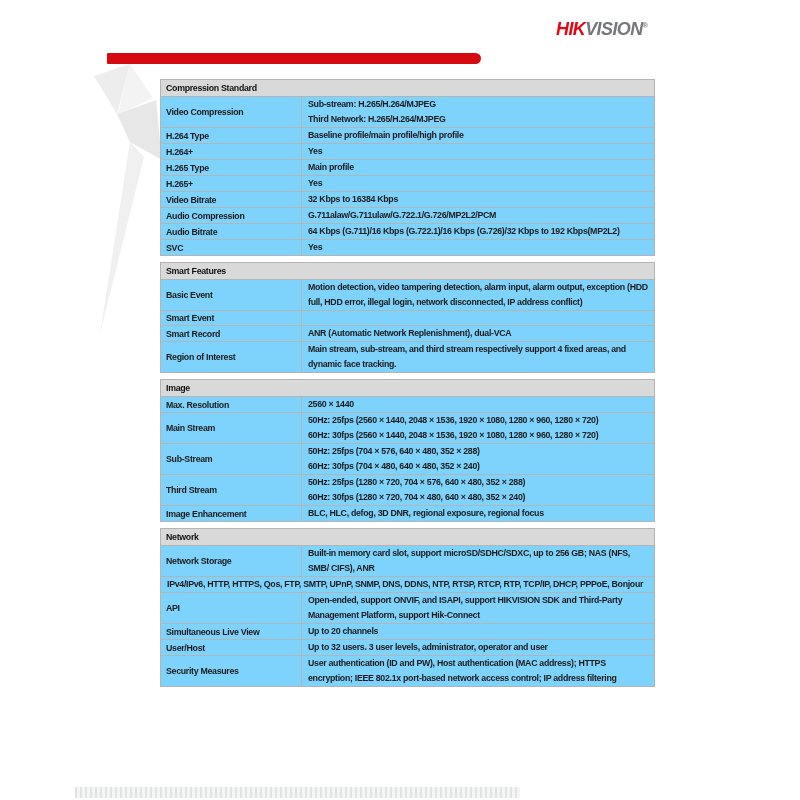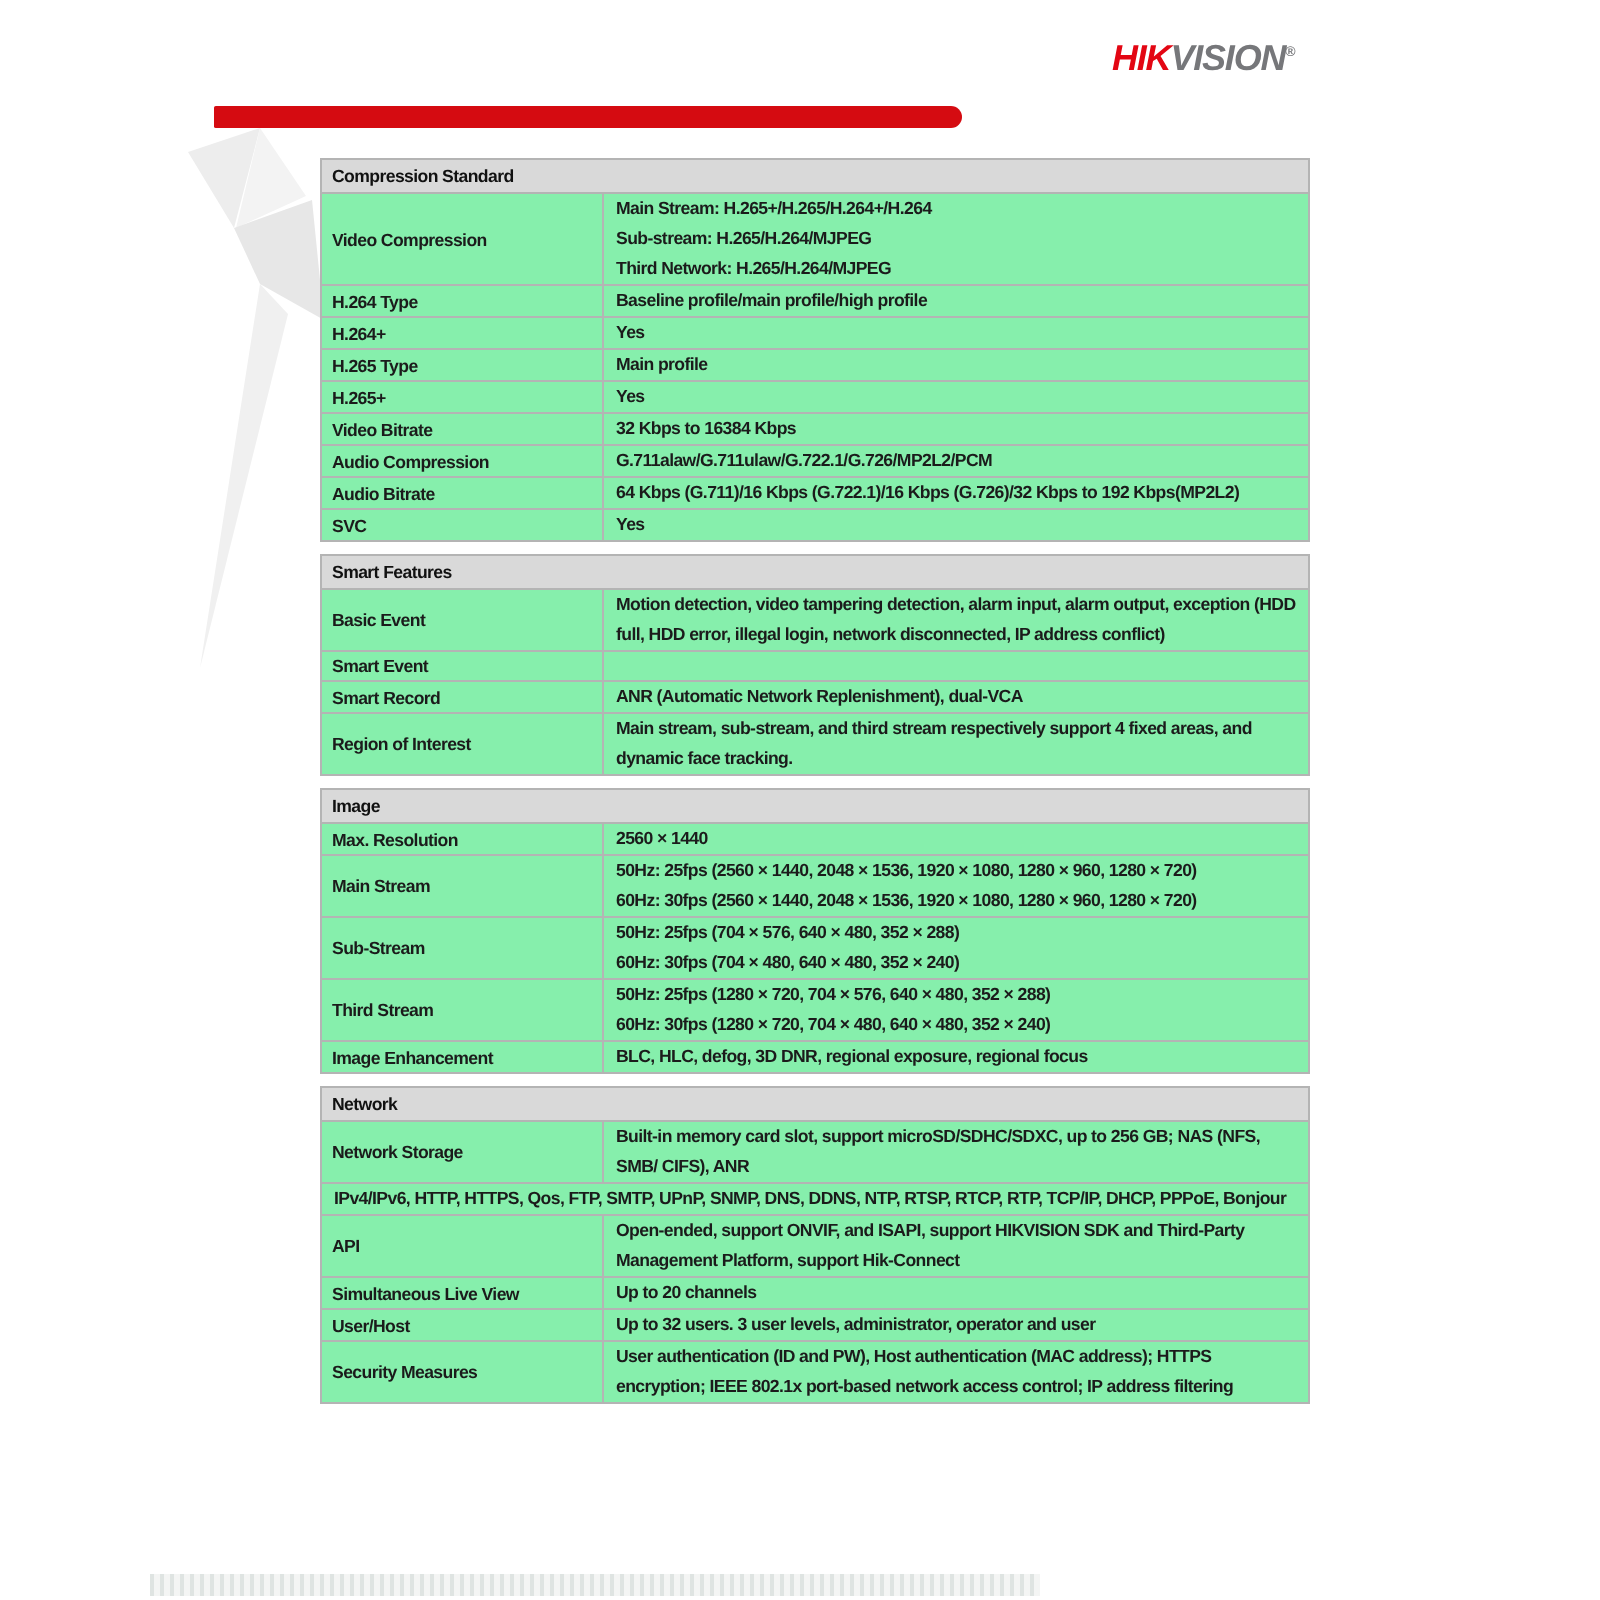--- a/index.html
+++ b/index.html
@@ -22,21 +22,21 @@
     position:absolute; left:107px; top:53px; width:374px; height:11px;
     background:#d50b11; border-radius:1px 6px 6px 1px;
   }
   
   .watermark { position:absolute; left:90px; top:62px; }
   
   .spec {
     position:absolute; left:160px; top:79px; width:495px;
     font-size:8.8px; letter-spacing:-0.3px; color:#1b1b1b; font-weight:bold;
   }
-  .sec { border:1px solid #b4b4b4; margin-bottom:6px; background:#86efac; }
+  .sec { border:1px solid #b4b4b4; margin-bottom:6px; background:#7dd3fc; }
   .sec-header {
     background:#d9d9d9; line-height:16px; padding:0 5px;
     border-bottom:1px solid #b4b4b4; color:#111;
   }
   .row { display:flex; }
   .row + .row { border-top:1px solid #b4b4b4; }
   .cell.label {
     width:141px; flex:0 0 141px; border-right:1px solid #b4b4b4;
     padding:1px 4px 1px 5px; display:flex; align-items:center; line-height:12px;
   }
@@ -63,21 +63,20 @@
   <polygon points="27,52 66,38 72,98 40,80" fill="#e7e7e7"></polygon>
   <polygon points="40,80 54,95 10,272" fill="#f0f0f0"></polygon>
 </svg>
 
 <div class="spec">
     <div class="sec">
       <div class="sec-header">Compression Standard</div>
       <div class="row">
         <div class="cell label">Video Compression</div>
         <div class="cell value">
-          <div class="line">Main Stream: H.265+/H.265/H.264+/H.264</div>
           <div class="line">Sub-stream: H.265/H.264/MJPEG</div>
           <div class="line">Third Network: H.265/H.264/MJPEG</div>
         </div>
       </div>
       <div class="row">
         <div class="cell label">H.264 Type</div>
         <div class="cell value">
           <div class="line">Baseline profile/main profile/high profile</div>
         </div>
       </div>

